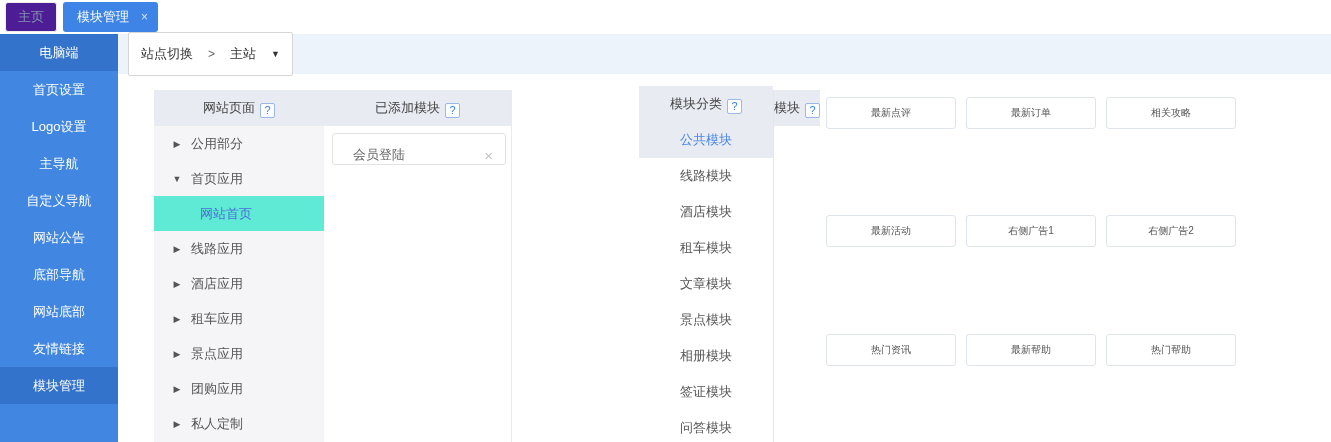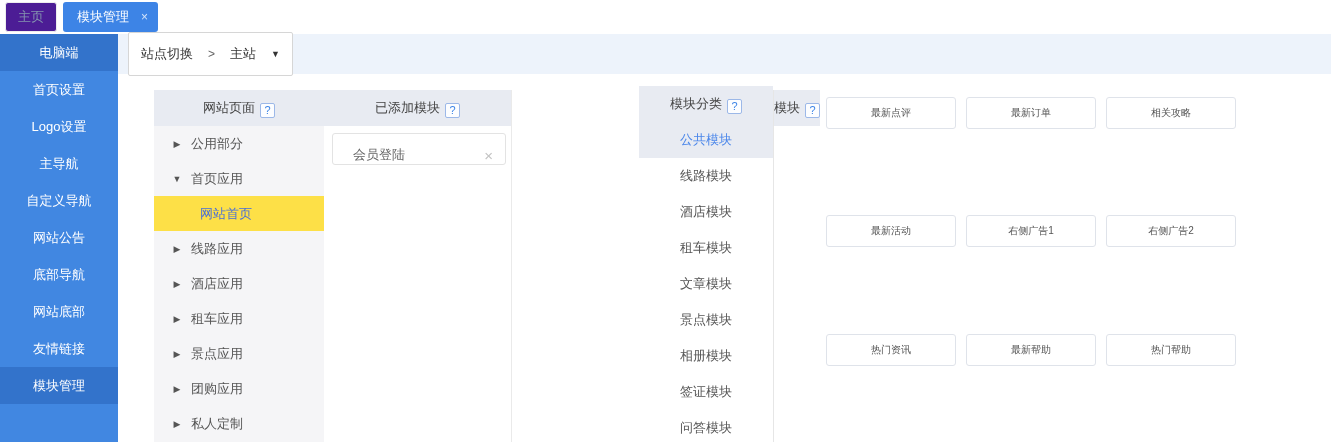--- a/index.html
+++ b/index.html
@@ -35,21 +35,21 @@
   .help-icon { display:inline-block; width:15px; height:15px; line-height:13px; text-align:center;
                border:1px solid #9cb8e8; border-radius:2px; background:#fcfdff; color:#3d84e6;
                font-size:11px; margin-left:5px; vertical-align:-2px; cursor:pointer; }
 
   
   .left-panel { width:358px; display:flex; flex-shrink:0; }
   .tree-col { width:170px; background:#f5f5f7; display:flex; flex-direction:column; }
   .tree-item { height:36px; display:flex; align-items:center; padding-left:18px; gap:9px;
                font-size:13px; color:#555; cursor:pointer; }
   .tree-arrow { font-size:9px; color:#555; width:10px; text-align:center; flex-shrink:0; }
-  .tree-item.selected { background:#fde047; color:#4a6fd8; padding-left:46px; }
+  .tree-item.selected { background:#5eead4; color:#4a6fd8; padding-left:46px; }
 
   .added-col { width:188px; background:#fff; border-right:1px solid #eaeaea; display:flex; flex-direction:column; }
   .added-body { padding:7px 5px 0 8px; }
   .added-item { height:32px; border:1px solid #e3e3e3; border-radius:3px; background:#fff;
                 display:flex; align-items:flex-end; justify-content:space-between;
                 padding:0 12px 0 20px; font-size:13px; color:#666; }
   .added-remove { color:#c2c2c2; font-size:15px; cursor:pointer; }
 
   .panel-gap { width:127px; flex-shrink:0; }
 

